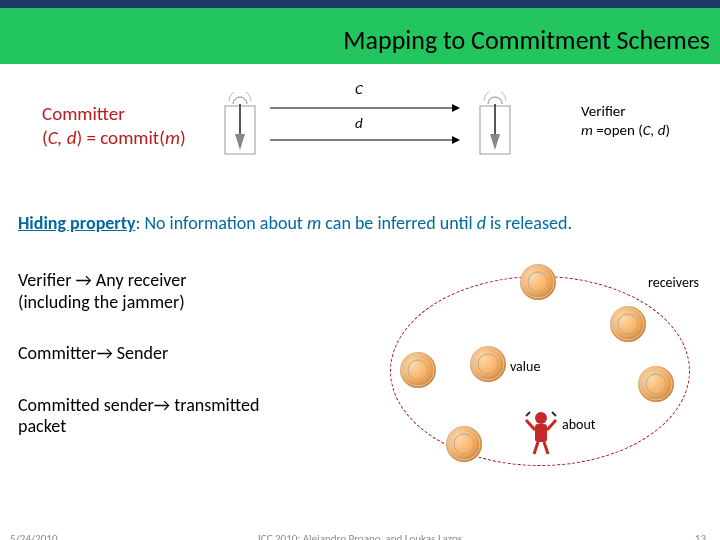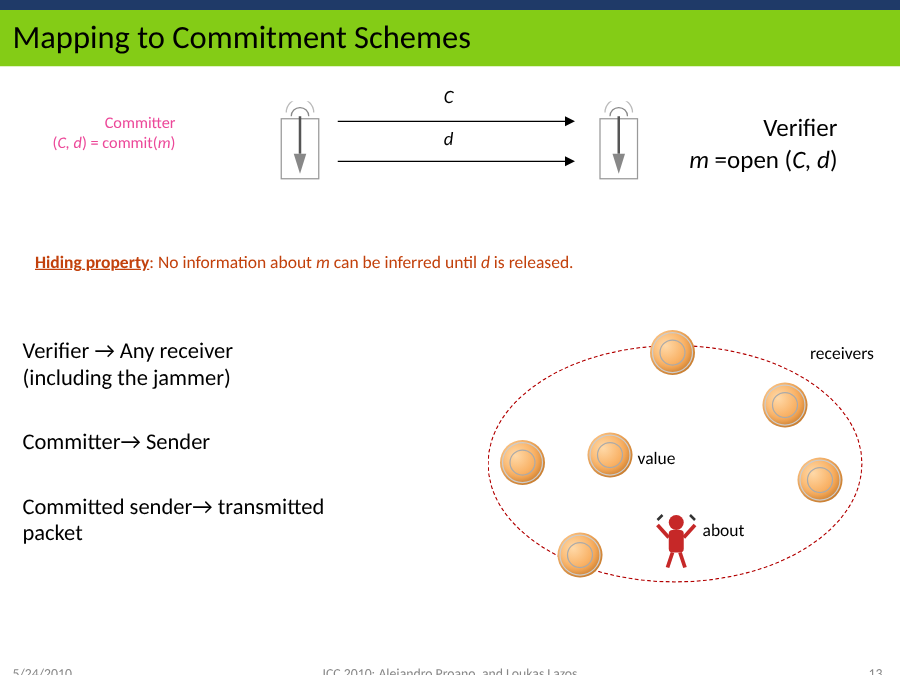--- a/index.html
+++ b/index.html
@@ -9,48 +9,49 @@
     font-family: Calibri, Arial, sans-serif;
     background: #fff;
     position: relative;
     overflow: hidden;
   }
   .topbar {
     height: 8px;
     background: #1f3a68;
   }
   .titlebar {
-    background: #84cc16;
-    padding: 5px 10px 8px 10px;
+    background: #22c55e;
+    padding: 16px 10px 8px 10px;
+    text-align: right;
   }
   .titlebar h1 {
     font-size: 26px;
     font-weight: 400;
     color: #000;
   }
   .diagram-top {
     position: relative;
     height: 110px;
     margin-top: 8px;
   }
   .committer-label {
     position: absolute;
     left: 42px;
     top: 30px;
-    text-align: right;
-    font-size: 13px;
+    text-align: left;
+    font-size: 19px;
     line-height: 1.25;
-    color: #ec4899;
+    color: #b91c1c;
   }
   .verifier-label {
     position: absolute;
     right: 50px;
     top: 30px;
-    text-align: right;
-    font-size: 20px;
+    text-align: left;
+    font-size: 15px;
     line-height: 1.25;
     color: #000;
   }
   .verifier-label .em { font-style: italic; }
   .antenna-left {
     position: absolute;
     left: 215px;
     top: 20px;
   }
   .antenna-right {
@@ -74,24 +75,24 @@
   }
   .arrow-label {
     position: absolute;
     font-style: italic;
     font-size: 15px;
   }
   .arrow-label.c { left: 355px; top: 8px; }
   .arrow-label.d { left: 355px; top: 42px; }
 
   .hiding {
-    margin: 30px 18px 0 28px;
-    font-size: 14px;
+    margin: 30px 18px 0 18px;
+    font-size: 18px;
     line-height: 1.25;
-    color: #c2410c;
+    color: #0369a1;
   }
   .hiding b { font-weight: 700; }
   .hiding .em { font-style: italic; }
 
   .mappings {
     position: absolute;
     left: 18px;
     top: 270px;
     font-size: 18px;
     line-height: 1.2;

